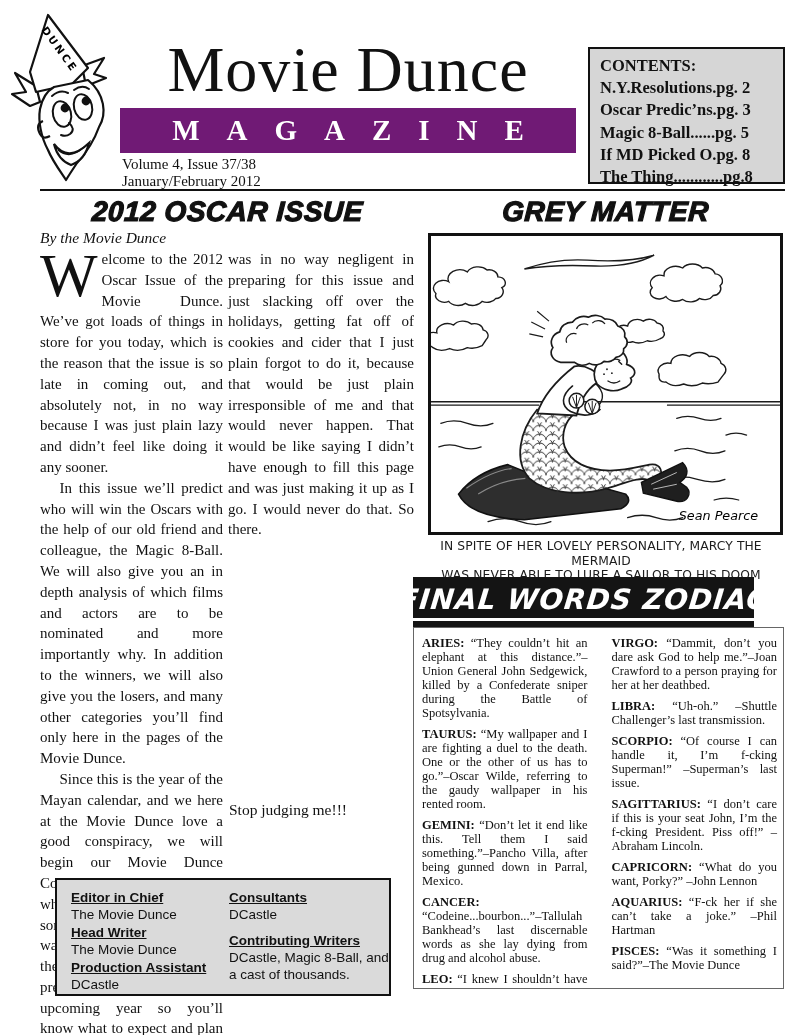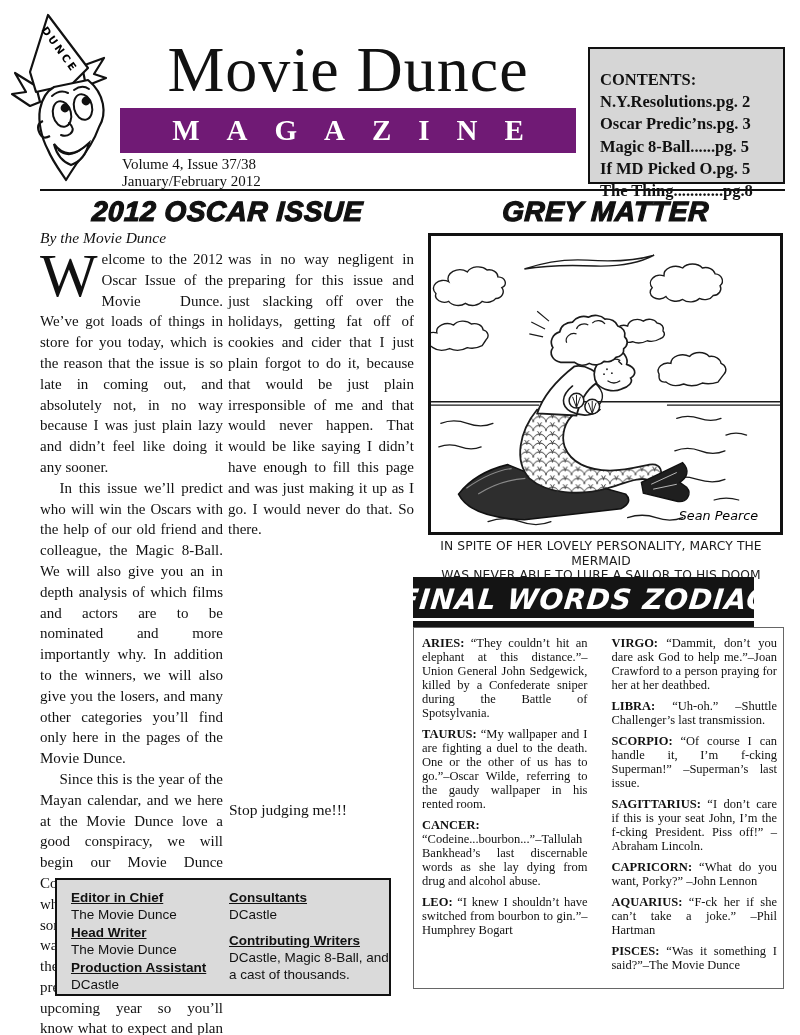--- a/index.html
+++ b/index.html
@@ -8,21 +8,21 @@
 
   
   .logo{position:absolute;left:10px;top:10px;width:112px;height:182px;}
   .masthead{position:absolute;left:120px;top:38px;width:456px;}
   .mast-title{font-size:64px;line-height:1;text-align:center;letter-spacing:1px;white-space:nowrap;}
   .mast-bar{margin-top:6px;background:#701a75;color:#fff;height:45px;display:flex;align-items:center;justify-content:center;}
   .mast-bar span{font-size:29px;font-weight:bold;letter-spacing:27px;text-indent:27px;}
   .mast-meta{display:flex;justify-content:space-between;font-size:15px;margin-top:3px;padding:0 2px;flex-direction:column;}
 
   .contents-box{position:absolute;left:588px;top:47px;width:197px;height:137px;background:#d6d6d6;
-                border:2px solid #111;box-sizing:border-box;padding:20px 10px;}
+                border:2px solid #111;box-sizing:border-box;padding:6px 10px;}
   .contents-box div{font-weight:bold;font-size:16.5px;line-height:22.2px;white-space:nowrap;}
 
   .top-rule{position:absolute;left:40px;top:189px;width:745px;height:2px;background:#111;}
 
   
   .headline{font-family:"Liberation Sans", sans-serif;font-weight:bold;font-style:italic;
             font-size:28px;letter-spacing:.5px;color:#111;-webkit-text-stroke:1.2px #111;
             text-align:center;transform:skewX(-3deg);white-space:nowrap;}
   .hl-left{position:absolute;left:40px;top:196px;width:375px;}
   .hl-right{position:absolute;left:428px;top:196px;width:355px;}
@@ -110,21 +110,21 @@
       <span>Volume 4, Issue 37/38</span>
       <span>January/February 2012</span>
     </div>
   </div>
 
   <div class="contents-box">
     <div>CONTENTS:</div>
     <div>N.Y.Resolutions.pg. 2</div>
     <div>Oscar Predic’ns.pg. 3</div>
     <div>Magic 8-Ball......pg. 5</div>
-    <div>If MD Picked O.pg. 5</div>
+    <div>If MD Picked O.pg. 8</div>
     <div>The Thing............pg.8</div>
   </div>
 
   <div class="top-rule"></div>
 
   <div class="headline hl-left">2012 OSCAR ISSUE</div>
   <div class="byline">By the Movie Dunce</div>
 
   <div class="acol col1">
     <p><span class="dc">W</span><span>elcome to the 2012 Oscar Issue of the Movie Dunce. We’ve got loads of things in store for you today, which is the reason that the issue is so late in coming out, and absolutely not, in no way because I was just plain lazy and didn’t feel like doing it any sooner.</span></p>
@@ -252,20 +252,21 @@
   </div>
 
   <div class="zbanner">
     <span>FINAL WORDS ZODIAC</span>
   </div>
 
   <div class="zbox">
     <div class="zcol">
       <p class="zentry"><span class="zsign">ARIES:</span> <span>“They couldn’t hit an elephant at this distance.”–Union General John Sedgewick, killed by a Confederate sniper during the Battle of Spotsylvania.</span></p>
       <p class="zentry"><span class="zsign">TAURUS:</span> <span>“My wallpaper and I are fighting a duel to the death. One or the other of us has to go.”–Oscar Wilde, referring to the gaudy wallpaper in his rented room.</span></p>
+      <p class="zentry"><span class="zsign">GEMINI:</span> <span>“Don’t let it end like this. Tell them I said something.”–Pancho Villa, after being gunned down in Parral, Mexico.</span></p>
       <p class="zentry"><span class="zsign">CANCER:</span> <span>“Codeine...bourbon...”–Tallulah Bankhead’s last discernable words as she lay dying from drug and alcohol abuse.</span></p>
       <p class="zentry"><span class="zsign">LEO:</span> <span>“I knew I shouldn’t have switched from bourbon to gin.”–Humphrey Bogart</span></p>
     </div>
     <div class="zcol">
       <p class="zentry"><span class="zsign">VIRGO:</span> <span>“Dammit, don’t you dare ask God to help me.”–Joan Crawford to a person praying for her at her deathbed.</span></p>
       <p class="zentry"><span class="zsign">LIBRA:</span> <span>“Uh-oh.” –Shuttle Challenger’s last transmission.</span></p>
       <p class="zentry"><span class="zsign">SCORPIO:</span> <span>“Of course I can handle it, I’m f-cking Superman!” –Superman’s last issue.</span></p>
       <p class="zentry"><span class="zsign">SAGITTARIUS:</span> <span>“I don’t care if this is your seat John, I’m the f-cking President. Piss off!” –Abraham Lincoln.</span></p>
       <p class="zentry"><span class="zsign">CAPRICORN:</span> <span>“What do you want, Porky?” –John Lennon</span></p>
       <p class="zentry"><span class="zsign">AQUARIUS:</span> <span>“F-ck her if she can’t take a joke.” –Phil Hartman</span></p>

